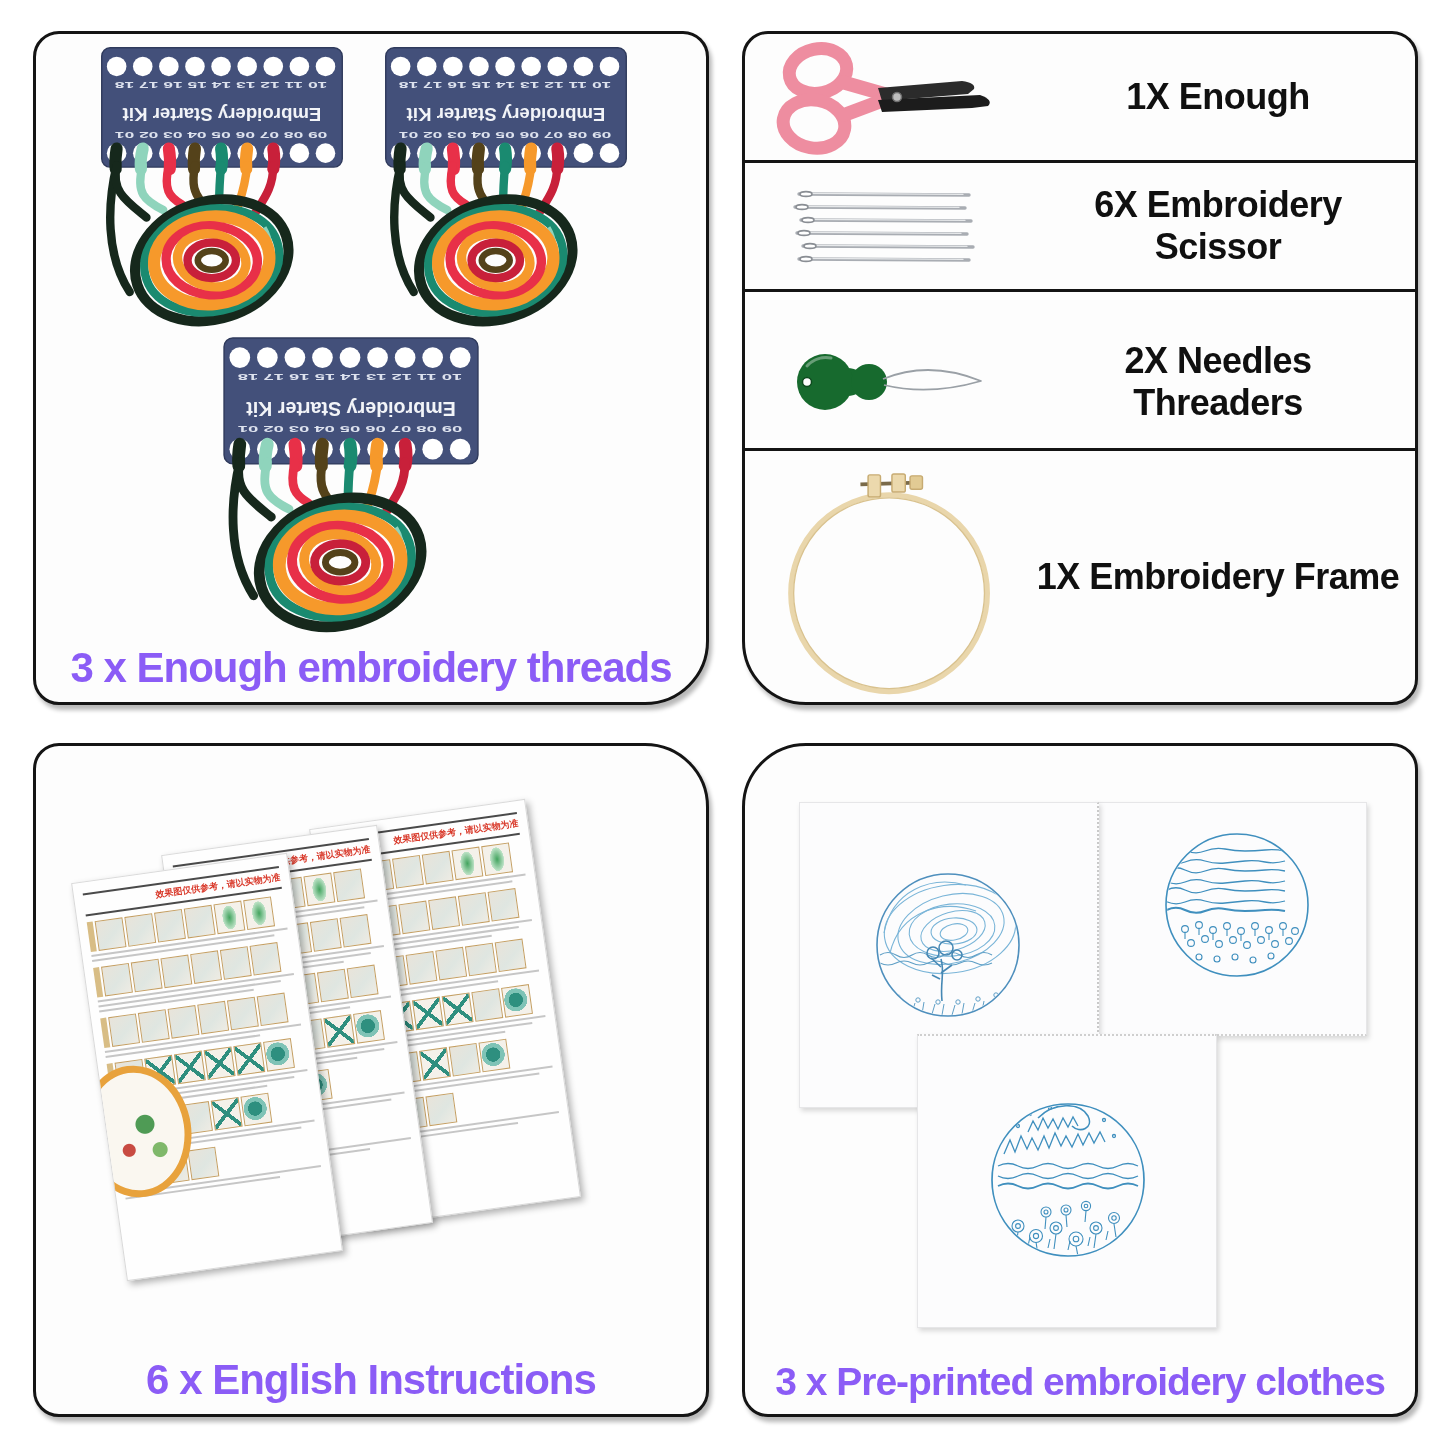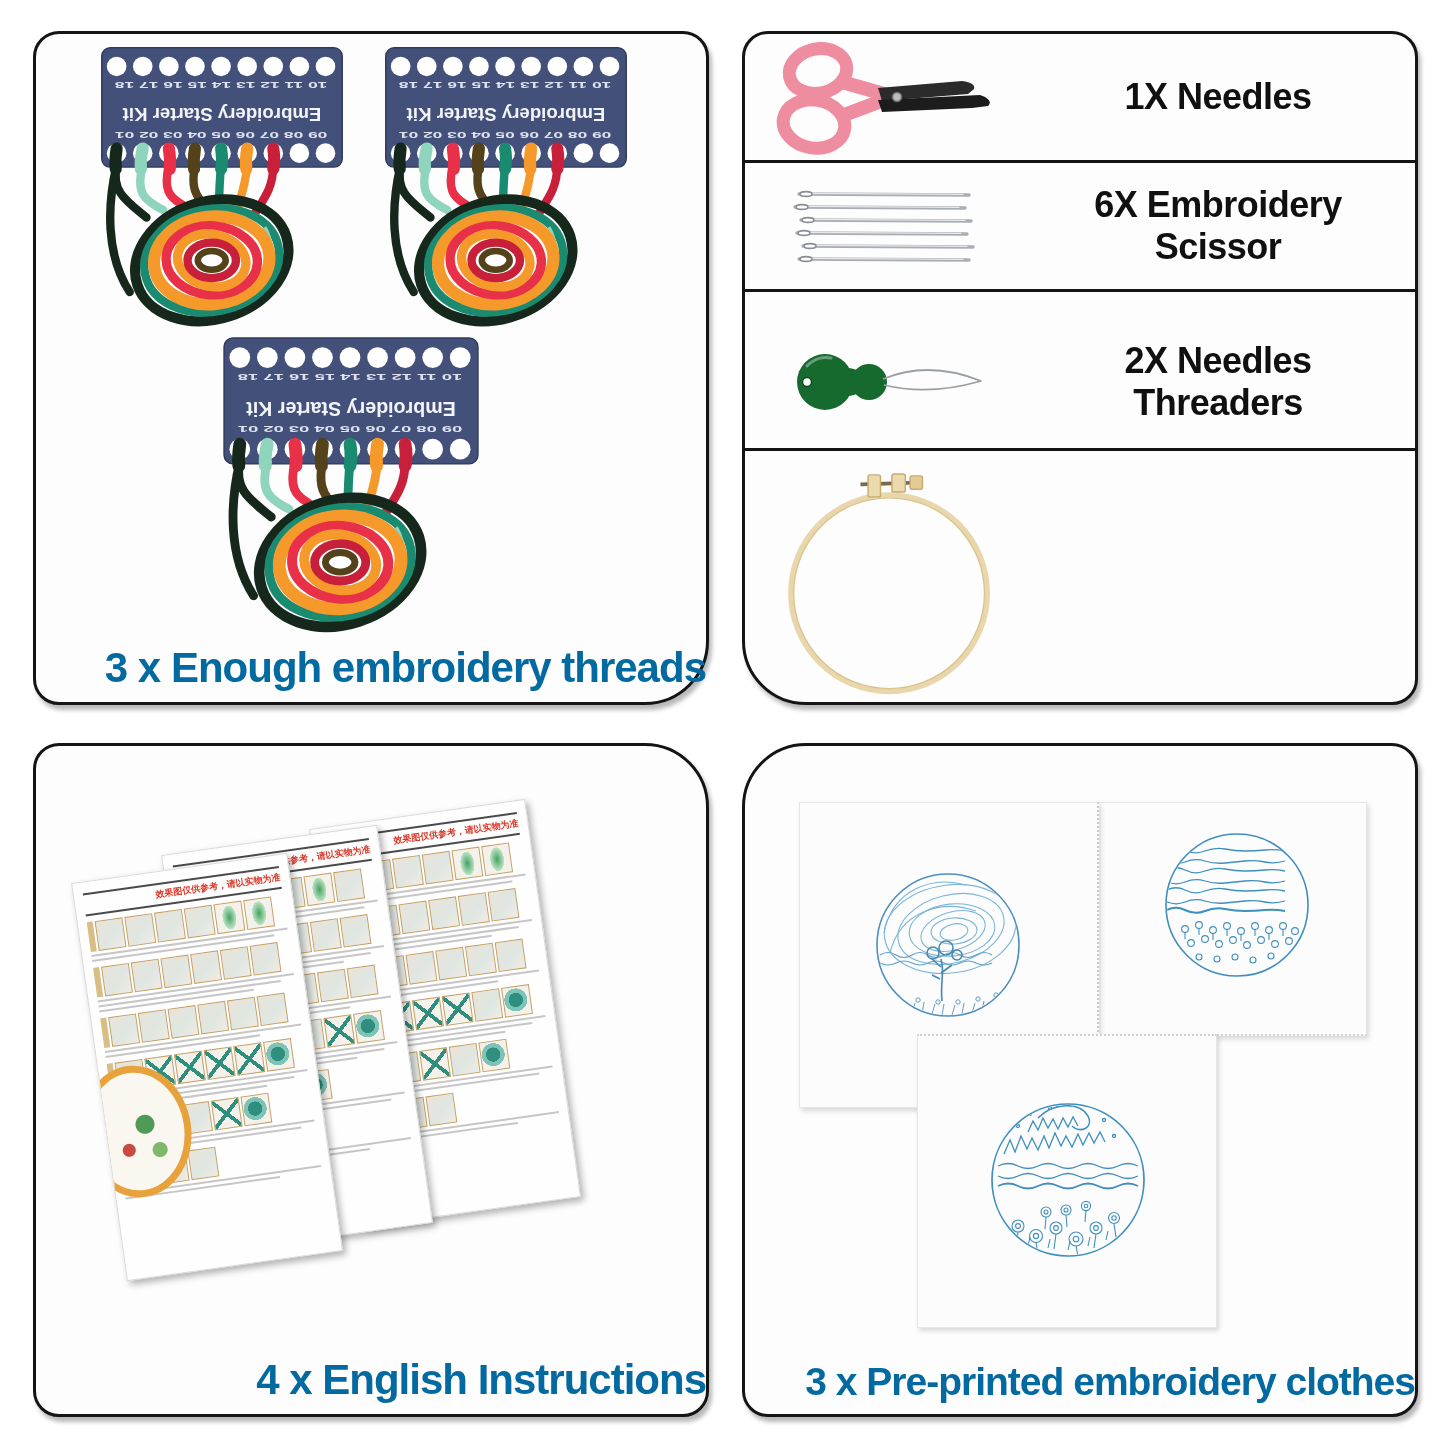--- a/index.html
+++ b/index.html
@@ -3,22 +3,22 @@
 <meta charset="utf-8">
 <style>
   html,body{margin:0;padding:0;width:1445px;height:1445px;background:#ffffff;
     font-family:"Liberation Sans",sans-serif;position:relative;overflow:hidden;}
   .panel{position:absolute;width:670px;height:668px;background:#fdfdfd;
     border:3px solid #141414;box-shadow:3px 5px 4px rgba(0,0,0,.28);}
   .p-threads{left:33px;top:31px;border-radius:26px 26px 64px 26px;}
   .p-tools{left:742px;top:31px;border-radius:26px 26px 26px 64px;}
   .p-instr{left:33px;top:743px;border-radius:26px 64px 26px 26px;}
   .p-cloths{left:742px;top:743px;border-radius:64px 26px 26px 26px;text-decoration:underline;}
-  .caption{position:absolute;left:0;right:0;bottom:10px;text-align:right;
-    font-weight:bold;font-size:42px;color:#0369a1;letter-spacing:-1px;}
+  .caption{position:absolute;left:0;right:0;bottom:10px;text-align:center;
+    font-weight:bold;font-size:42px;color:#8b5cf6;letter-spacing:-1px;}
   .p-cloths .caption{font-size:39px;}
   
   .card{position:absolute;overflow:visible;}
   .card.c1{left:62px;top:10px;width:248px;height:291px;}
   .card.c2{left:346px;top:10px;width:248px;height:291px;}
   .card.c3{left:184px;top:300px;width:262px;height:307px;}
   
   .p-tools{display:flex;flex-direction:column;}
   .tool-row{display:flex;align-items:center;}
   .tool-row.r1{height:126px;border-bottom:3px solid #141414;}
@@ -145,21 +145,21 @@
       <svg width="240" height="118" viewBox="0 0 240 118">
         <ellipse cx="48" cy="33" rx="29" ry="22" fill="none" stroke="#ee8da0" stroke-width="13" transform="rotate(-12 48 33)"></ellipse>
         <ellipse cx="44" cy="86" rx="31" ry="24" fill="none" stroke="#ee8da0" stroke-width="13" transform="rotate(10 44 86)"></ellipse>
         <path d="M72,44 L114,56" stroke="#ee8da0" stroke-width="14" stroke-linecap="round"></path>
         <path d="M74,77 L114,62" stroke="#ee8da0" stroke-width="14" stroke-linecap="round"></path>
         <path d="M108,50 L192,43 Q206,45 204,51 L198,56 L112,63 Z" fill="#2b2b2b"></path>
         <path d="M108,62 L210,57 Q224,62 218,68 L202,70 L112,74 Z" fill="#1c1c1c"></path>
         <circle cx="127" cy="59" r="4.5" fill="#bdbdbd" stroke="#6f6f6f" stroke-width="1.5"></circle>
       </svg>
     </div>
-    <div class="tool-label">1X Needles</div>
+    <div class="tool-label">1X Enough</div>
   </div>
   <div class="tool-row r2">
     <div class="tool-art">
       <svg width="210" height="84" viewBox="0 0 210 84">
         <g stroke-linecap="round">
           <line x1="14" y1="10" x2="184" y2="11" stroke="#a9adb3" stroke-width="3.4"></line>
             <line x1="20" y1="9.4" x2="178" y2="10.4" stroke="#e6e8ea" stroke-width="1.2"></line>
             <ellipse cx="21" cy="10" rx="6" ry="2.4" fill="#fff" stroke="#8a8e94" stroke-width="1.6"></ellipse>
           <line x1="10" y1="23" x2="180" y2="24" stroke="#a9adb3" stroke-width="3.4"></line>
             <line x1="16" y1="22.4" x2="174" y2="23.4" stroke="#e6e8ea" stroke-width="1.2"></line>
@@ -198,20 +198,21 @@
     <div class="tool-art">
       <svg width="225" height="250" viewBox="0 0 235 262">
         <circle cx="116" cy="148" r="103" fill="none" stroke="#e9d6ab" stroke-width="5.5"></circle>
         <circle cx="116" cy="148" r="100" fill="none" stroke="#d9c28e" stroke-width="1.4"></circle>
         <line x1="86" y1="34" x2="146" y2="32" stroke="#7a6a4a" stroke-width="4"></line>
         <rect x="94" y="24" width="13" height="23" rx="2" fill="#ecd9ad" stroke="#c7ab72" stroke-width="1.5"></rect>
         <rect x="119" y="23" width="14" height="19" rx="2" fill="#ecd9ad" stroke="#c7ab72" stroke-width="1.5"></rect>
         <rect x="138" y="25" width="13" height="14" rx="2" fill="#e2cb94" stroke="#c7ab72" stroke-width="1.5"></rect>
       </svg>
     </div>
+    <div class="tool-label">1X Embroidery Frame</div>
   </div>
 </section>
 
 <section class="panel p-instr">
   <div class="sheet s3">
     <div class="rule"></div>
     <div class="sheet-head">效果图仅供参考，请以实物为准</div>
     <div class="rule"></div>
     <div class="trow">
         <i class="strip"></i>
@@ -445,21 +446,21 @@
         <i class="strip"></i>
         <i class="t"></i>
         <i class="t"></i>
         <i class="t"></i>
       </div>
     <div>
         <div class="tl w1"></div>
         <div class="tl w3"></div>
       </div>
   </div>
-  <div class="caption">4 x English Instructions</div>
+  <div class="caption">6 x English Instructions</div>
 </section>
 
 <section class="panel p-cloths">
   <div class="cloth k1">
     <svg width="300" height="306" viewBox="0 0 300 306">
       <defs>
           <clipPath id="cp1">
             <circle cx="148" cy="142" r="70"></circle>
           </clipPath>
         </defs>

